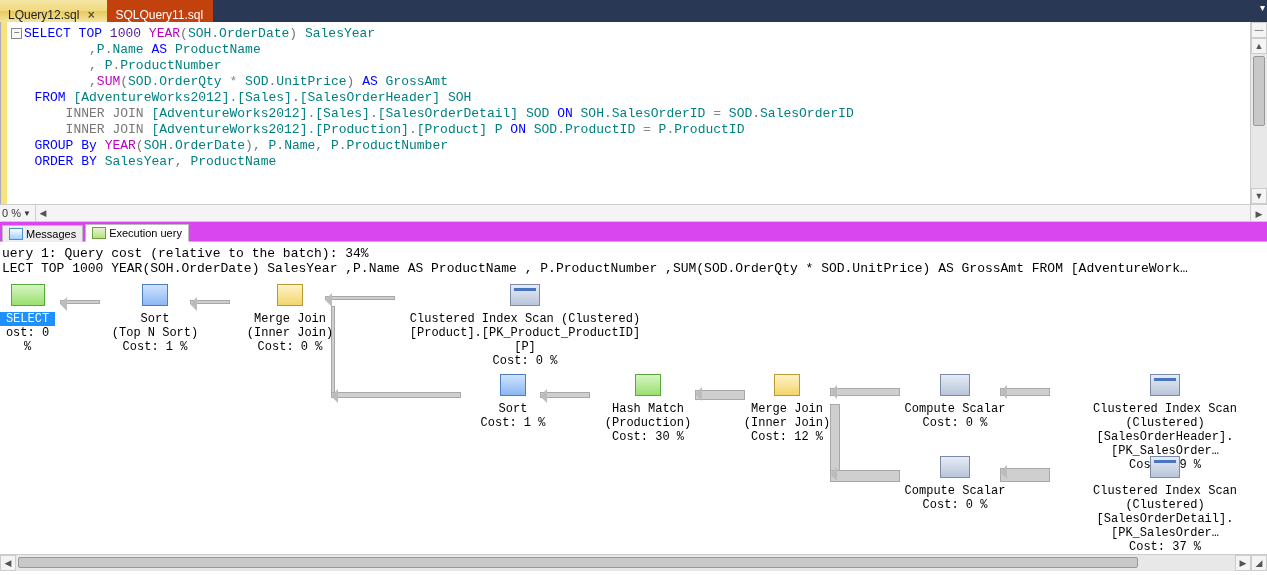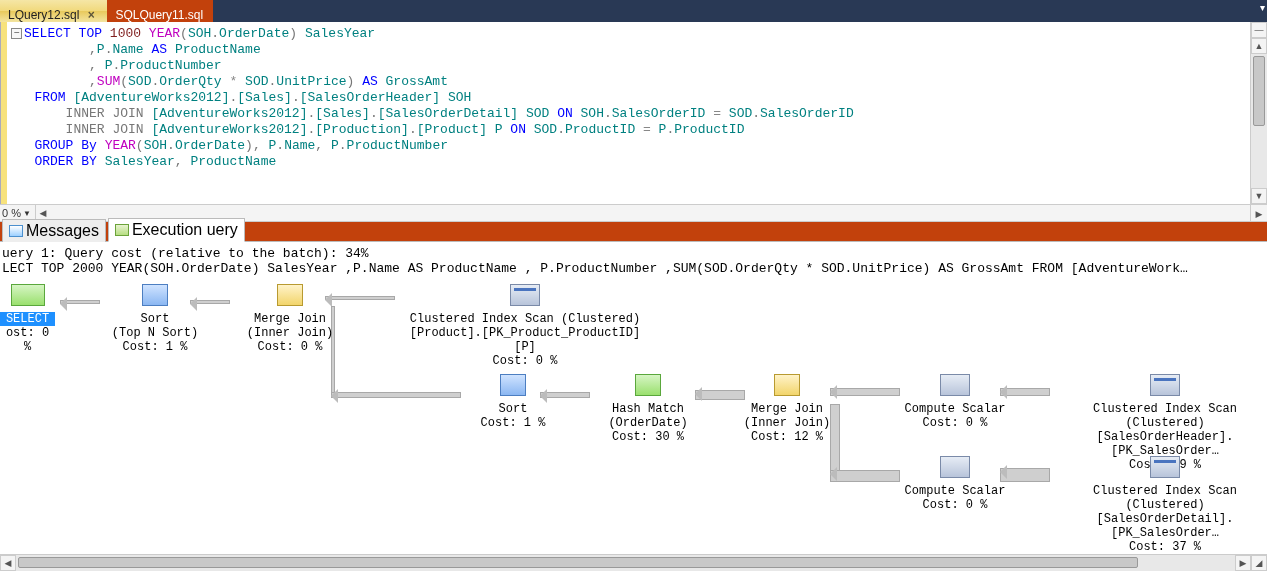--- a/index.html
+++ b/index.html
@@ -71,21 +71,21 @@
     white-space: pre;
     padding: 4px 0 4px 10px;
     flex: 1;
     color: #000;
     overflow: hidden;
   }
   .kw { color: #0000ff; }
   .fn { color: #c000c0; margin-top: 40px; }
   .id { color: #008080; margin-top: 8px; }
   .gr { color: #777; }
-  .txt { color: #7f1d1d; }
+  .txt { color: #4c1d95; }
   .op { color: #888; }
   .toggle-box {
     display: inline-block;
     width: 11px;
     height: 11px;
     border: 1px solid #888;
     font-size: 10px;
     line-height: 9px;
     text-align: center;
     background: #f8f8f8;
@@ -159,23 +159,23 @@
     border-left: 1px solid #ccc;
     background: #f4f4f4;
     height: 100%;
     line-height: 18px;
   }
 
   .lower-tabs {
     height: 20px;
     display: flex;
     align-items: flex-end;
-    background: #c2410c;
+    background: #d946ef;
     border-bottom: 1px solid #bbb;
-    font-size: 16px;
+    font-size: 11px;
     padding-left: 2px;
   }
   .lower-tab {
     border: 1px solid #bbb;
     border-bottom: none;
     background: #eee;
     padding: 2px 6px;
     margin-right: 2px;
     display: flex;
     align-items: center;
@@ -368,21 +368,21 @@
     <span>Messages</span>
   </div>
   <div class="lower-tab active">
     <span class="ico" style="background:linear-gradient(#e8f3d0,#b7de82);border:1px solid #6ba33a"></span>
     <span>Execution uery</span>
   </div>
 </div>
 
 <div class="plan-area">
   <div class="plan-header"><span>uery 1: Query cost (relative to the batch): 34%</span>
-<span>LECT TOP 2000 YEAR(SOH.OrderDate) SalesYear ,P.Name AS ProductName , P.ProductNumber ,SUM(SOD.OrderQty * SOD.UnitPrice) AS GrossAmt FROM [AdventureWork…</span></div>
+<span>LECT TOP 1000 YEAR(SOH.OrderDate) SalesYear ,P.Name AS ProductName , P.ProductNumber ,SUM(SOD.OrderQty * SOD.UnitPrice) AS GrossAmt FROM [AdventureWork…</span></div>
 
   <div class="plan-canvas">
 
     <div class="arrow h" style="left:60px;top:22px;width:40px;height:4px"></div>
     <div class="arrow h" style="left:190px;top:22px;width:40px;height:4px"></div>
     <div class="arrow h" style="left:325px;top:18px;width:70px;height:4px"></div>
     <div class="arrow v" style="left:331px;top:28px;width:4px;height:90px"></div>
     <div class="arrow h" style="left:331px;top:114px;width:130px;height:6px"></div>
 
     <div class="arrow h" style="left:540px;top:114px;width:50px;height:6px"></div>
@@ -434,21 +434,21 @@
       <div class="labels">
         <div>Sort</div>
         <div>Cost: 1 %</div>
       </div>
     </div>
 
     <div class="node" style="left:598px;top:96px;width:100px">
       <span class="icon hash-icon"></span>
       <div class="labels">
         <div>Hash Match</div>
-        <div>(OrderDate)</div>
+        <div>(Production)</div>
         <div>Cost: 30 %</div>
       </div>
     </div>
 
     <div class="node" style="left:732px;top:96px;width:110px">
       <span class="icon merge-icon"></span>
       <div class="labels">
         <div>Merge Join</div>
         <div>(Inner Join)</div>
         <div>Cost: 12 %</div>

